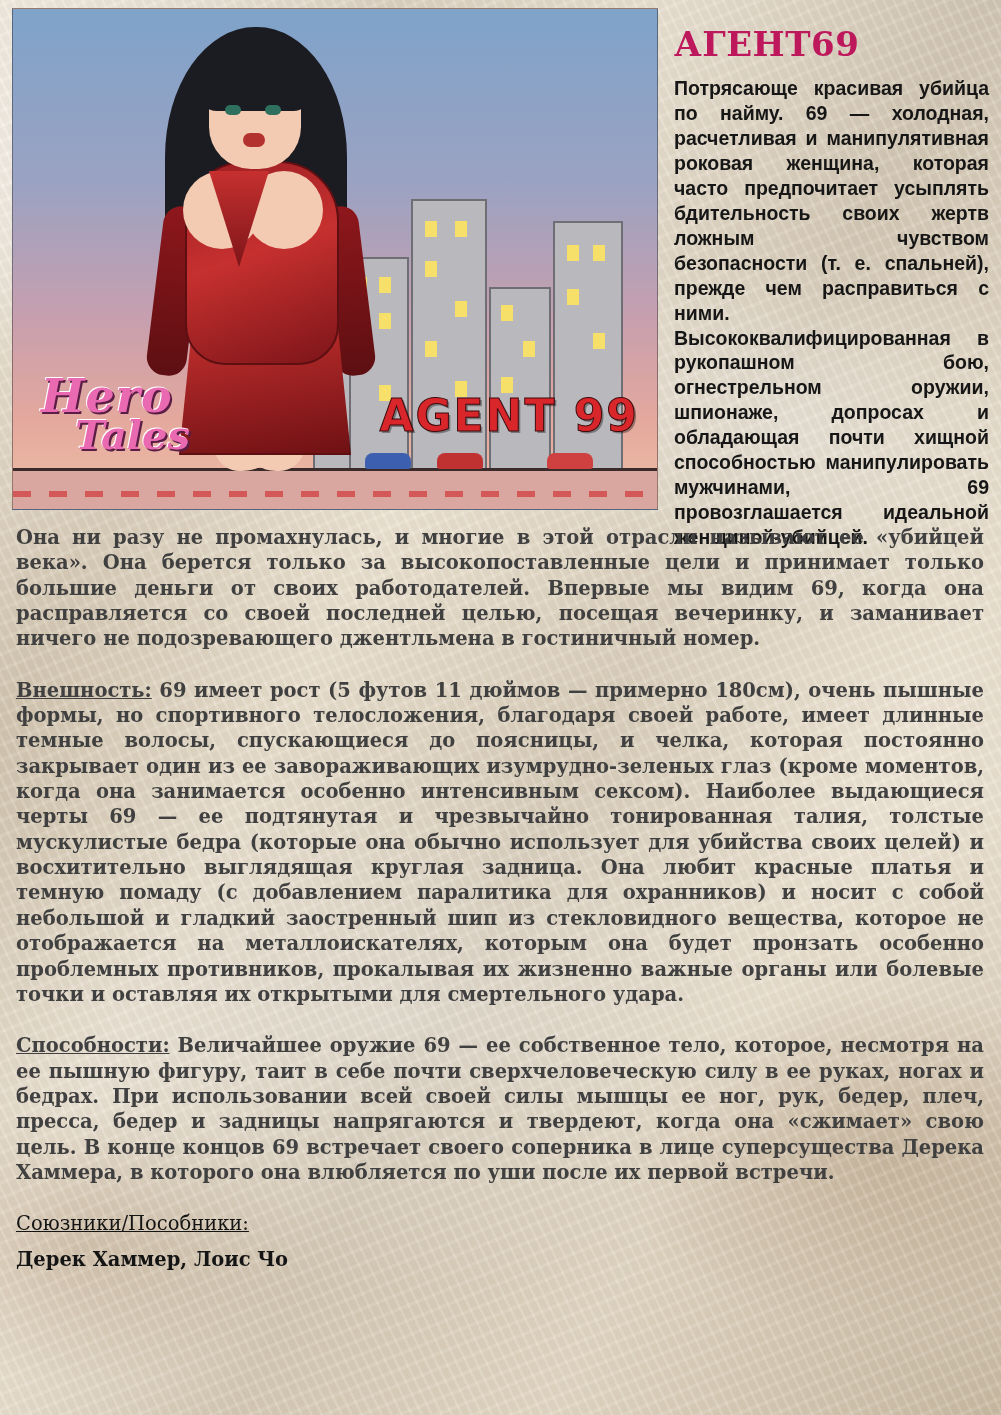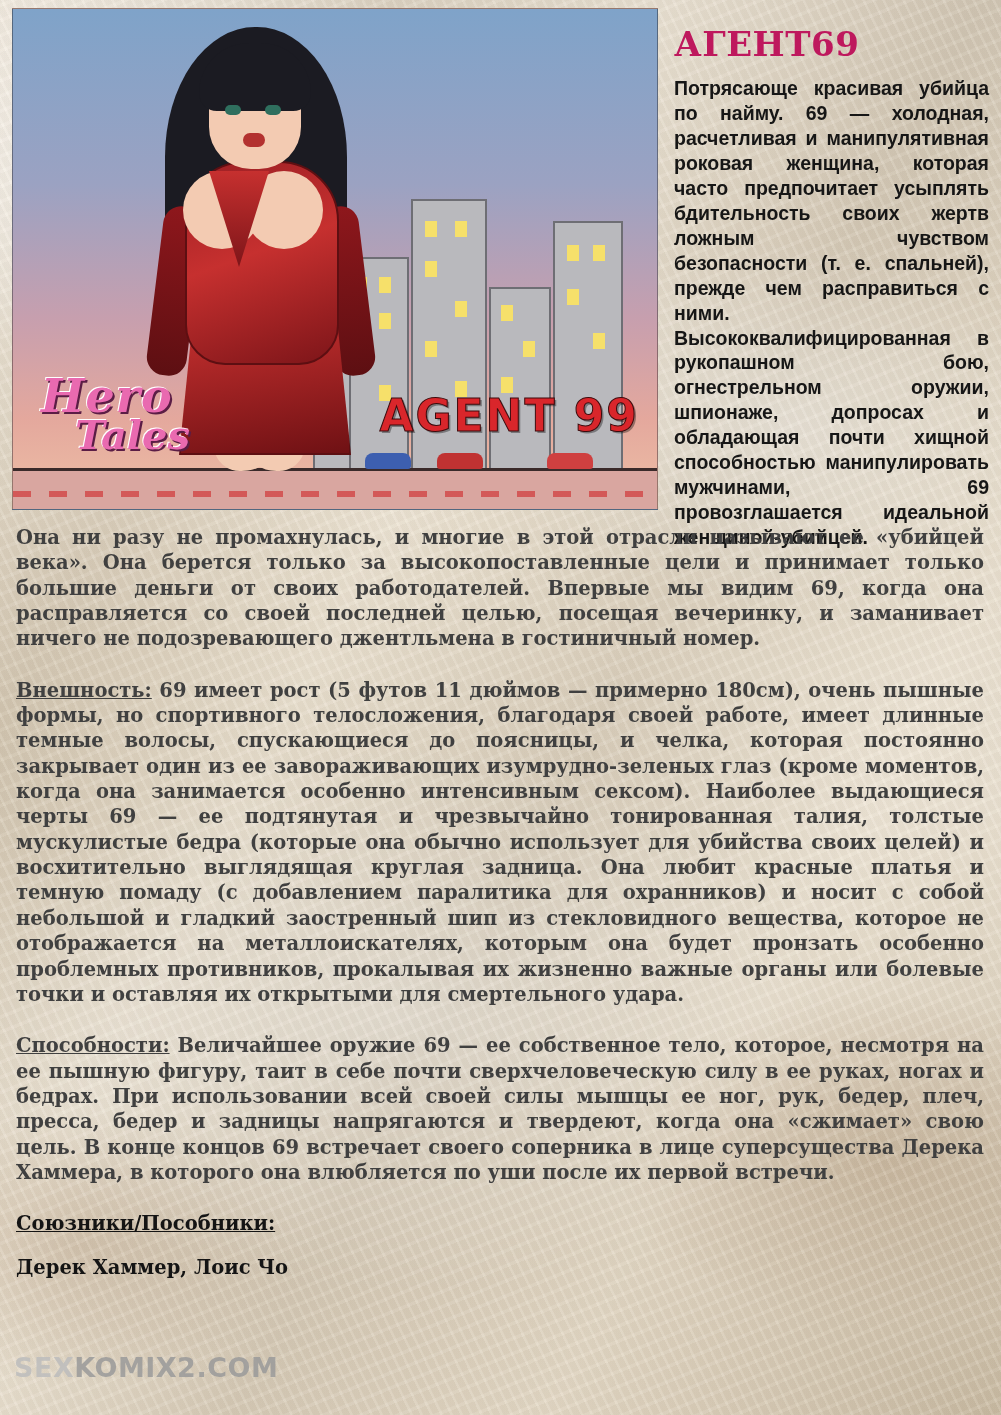--- a/index.html
+++ b/index.html
@@ -216,31 +216,31 @@
     font-weight: bold;
   }
   .body-text p:last-child { margin-bottom: 0; }
   .lead { font-weight: bold; }
   .sect-title { text-decoration: underline; }
 
   .allies-block { margin-top: 6px; }
   .allies-block .hdr {
     font-family: "DejaVu Serif", serif;
     font-size: 19.5px;
-    font-weight: bold;
+    font-weight: normal;
     text-decoration: underline;
     color: #141414;
     margin: 0;
   }
   .allies-block .names {
     font-family: "DejaVu Serif", serif;
     font-size: 19.5px;
     font-weight: bold;
     color: #141414;
-    margin: 18px 0 0 0;
+    margin: 10px 0 0 0;
   }
 
   
   .watermark {
     position: absolute;
     left: 14px;
     bottom: 32px;
     font-family: "DejaVu Sans", sans-serif;
     font-size: 27px;
     font-weight: bold;
@@ -334,14 +334,13 @@
     <p><span class="sect-title">Внешность:</span><span> 69 имеет рост (5 футов 11 дюймов — примерно 180см), очень пышные формы, но спортивного телосложения, благодаря своей работе, имеет длинные темные волосы, спускающиеся до поясницы, и челка, которая постоянно закрывает один из ее завораживающих изумрудно-зеленых глаз (кроме моментов, когда она занимается особенно интенсивным сексом). Наиболее выдающиеся черты 69 — ее подтянутая и чрезвычайно тонированная талия, толстые мускулистые бедра (которые она обычно использует для убийства своих целей) и восхитительно выглядящая круглая задница. Она любит красные платья и темную помаду (с добавлением паралитика для охранников) и носит с собой небольшой и гладкий заостренный шип из стекловидного вещества, которое не отображается на металлоискателях, которым она будет пронзать особенно проблемных противников, прокалывая их жизненно важные органы или болевые точки и оставляя их открытыми для смертельного удара.</span></p>
 
     <p><span class="sect-title">Способности:</span><span> Величайшее оружие 69 — ее собственное тело, которое, несмотря на ее пышную фигуру, таит в себе почти сверхчеловеческую силу в ее руках, ногах и бедрах. При использовании всей своей силы мышцы ее ног, рук, бедер, плеч, пресса, бедер и задницы напрягаются и твердеют, когда она «сжимает» свою цель. В конце концов 69 встречает своего соперника в лице суперсущества Дерека Хаммера, в которого она влюбляется по уши после их первой встречи.</span></p>
 
     <div class="allies-block">
       <p class="hdr">Союзники/Пособники:</p>
       <p class="names">Дерек Хаммер, Лоис Чо</p>
     </div>
   </div>
 
-  <div class="watermark"><span class="s">SEX</span><span>KOMIX2.COM</span></div>
 </div>
 
 </body></html>

